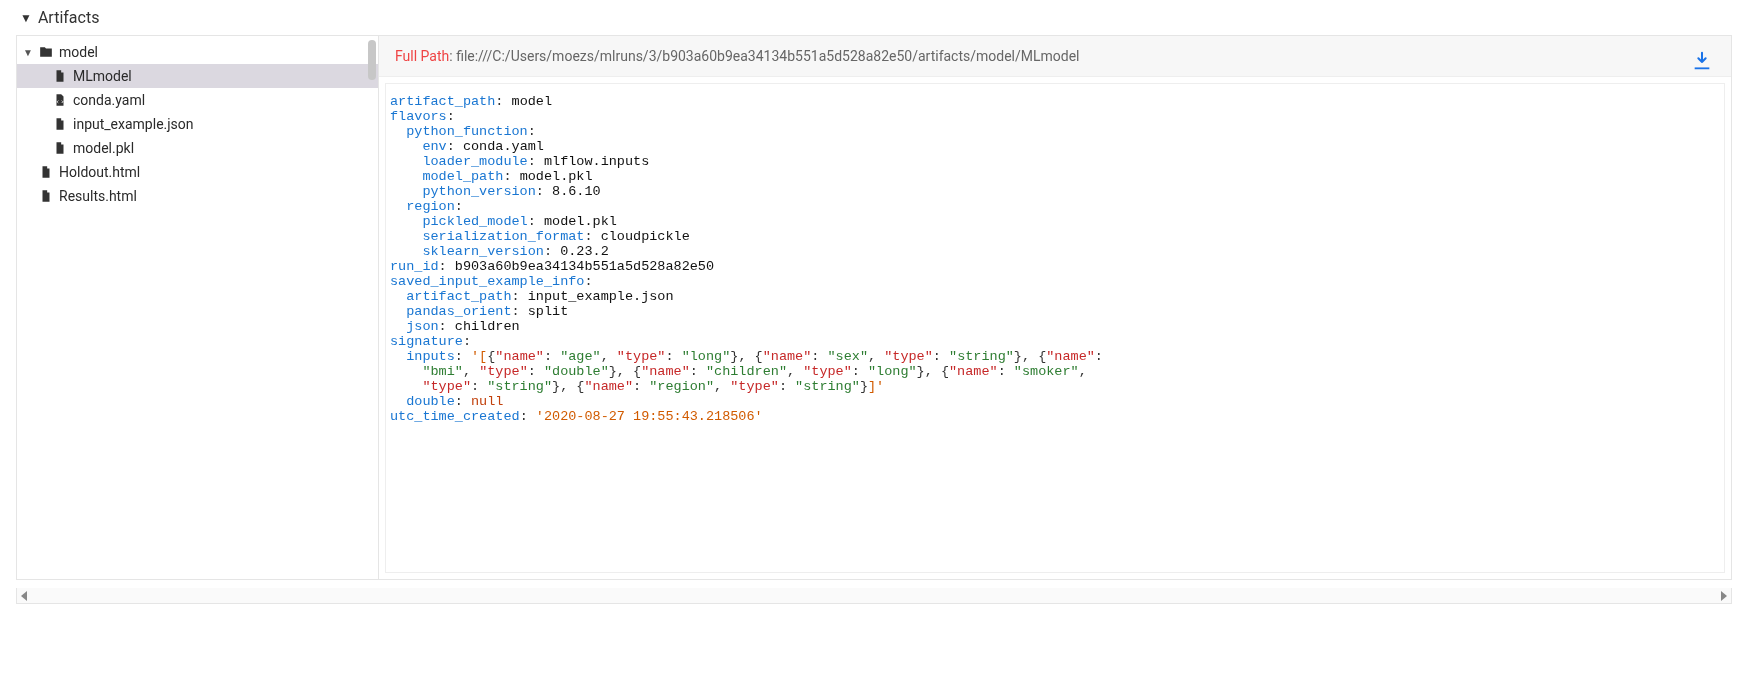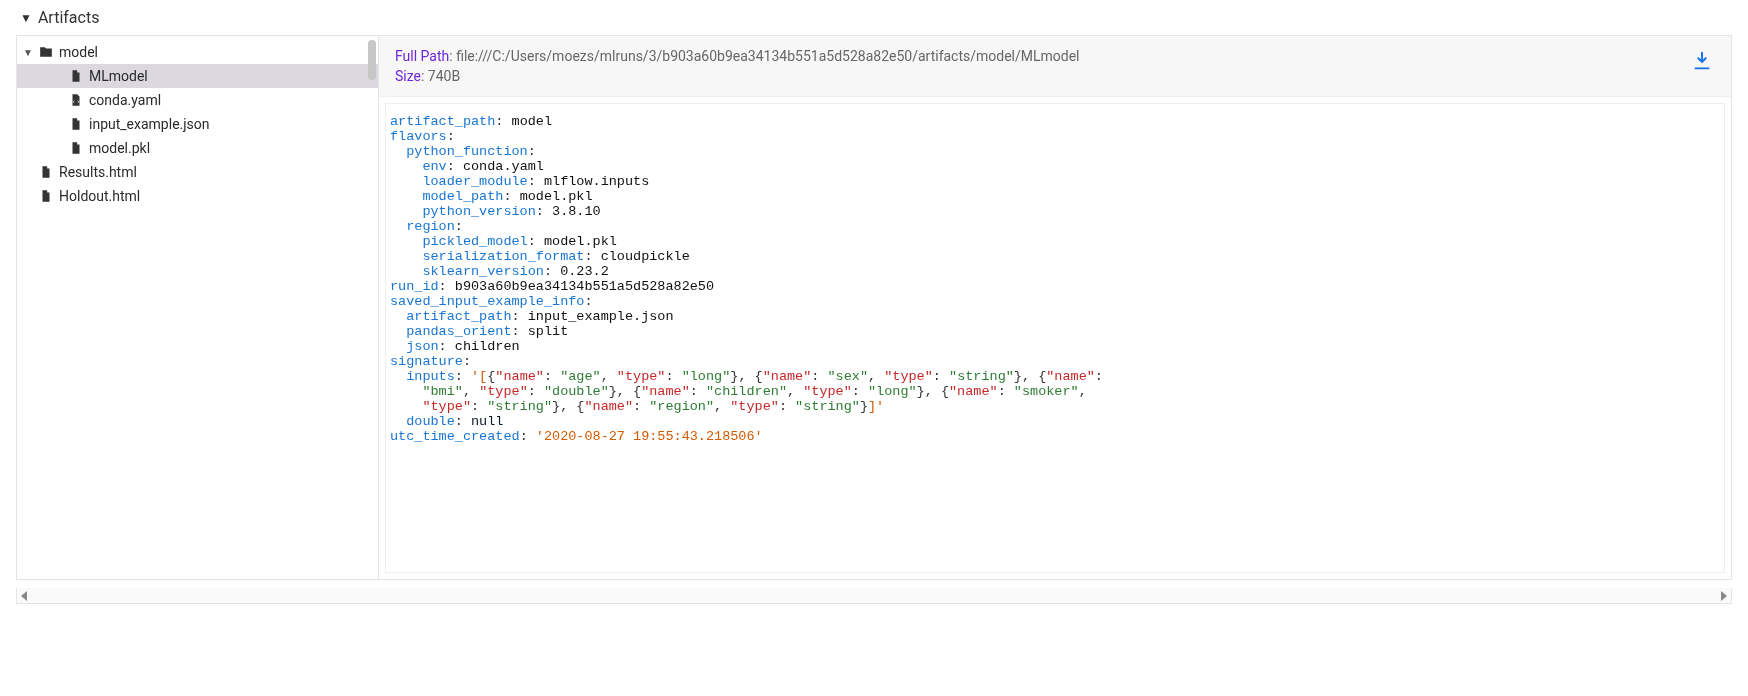--- a/index.html
+++ b/index.html
@@ -50,59 +50,59 @@
   color: #555;
   text-align: center;
 }
 .tree-node .icon {
   width: 14px; height: 14px;
   color: #333;
 }
 .tree-node .icon svg { width: 14px; height: 14px; display: block; }
 .tree-node .label { color: #2a2a2a; }
 .depth-0 { padding-left: 6px; }
-.depth-1 { padding-left: 36px; }
+.depth-1 { padding-left: 20px; }
 .tree-scroll-handle {
   position: absolute; right: 2px; top: 4px; width: 8px; height: 40px;
   background: #c7c7c7; border-radius: 4px;
 }
 .detail-panel {
   flex: 1;
   display: flex;
   flex-direction: column;
   overflow: hidden;
 }
 .detail-header {
   background: #f7f7f7;
   padding: 10px 16px;
   border-bottom: 1px solid #eee;
   position: relative;
 }
 .detail-header .line { color: #666; font-size: 14px; line-height: 20px; }
-.detail-header .line .k { color: #6d28d9; }
+.detail-header .line .k { color: #ef4444; }
 .download-btn {
   position: absolute; right: 18px; top: 14px;
   width: 22px; height: 22px; color: #1a73e8;
   cursor: pointer;
 }
 .download-btn svg { width: 22px; height: 22px; display: block; }
 .code-view {
   flex: 1;
   overflow: auto;
   padding: 10px 0 10px 4px;
   font-family: "SFMono-Regular", Consolas, "Liberation Mono", Menlo, monospace;
   font-size: 13.5px;
   line-height: 15px;
   white-space: pre;
   border: 1px solid #eee;
   margin: 6px;
 }
 .code-view .tok-key { color: #1976d2; }
 .code-view .tok-str { color: #d15b00; }
-.code-view .tok-kw  { color: #0f172a; margin-top: 12px; }
+.code-view .tok-kw  { color: #c2410c; margin-top: 12px; }
 .code-view .tok-val { color: #111; }
 .code-view .tok-q   { color: #2e7d32; }
 .code-view .tok-qk  { color: #c62828; }
 .bottom-scrollbar {
   height: 16px;
   margin: 0 16px;
   border: 1px solid #e5e5e5;
   border-top: none;
   background: #fafafa;
   position: relative;
@@ -177,58 +177,55 @@
       <span class="label">model.pkl</span>
     </div>
 
     <div class="tree-node depth-0">
       <span class="caret"></span>
       <span class="icon">
         <svg viewBox="0 0 24 24" fill="currentColor">
             <path d="M6 2h8l4 4v16H6V2zm8 0v4h4"></path>
           </svg>
       </span>
+      <span class="label">Holdout.html</span>
+    </div>
+    <div class="tree-node depth-0">
+      <span class="caret"></span>
+      <span class="icon">
+        <svg viewBox="0 0 24 24" fill="currentColor">
+            <path d="M6 2h8l4 4v16H6V2zm8 0v4h4"></path>
+          </svg>
+      </span>
       <span class="label">Results.html</span>
-    </div>
-    <div class="tree-node depth-0">
-      <span class="caret"></span>
-      <span class="icon">
-        <svg viewBox="0 0 24 24" fill="currentColor">
-            <path d="M6 2h8l4 4v16H6V2zm8 0v4h4"></path>
-          </svg>
-      </span>
-      <span class="label">Holdout.html</span>
     </div>
 
     <div class="tree-scroll-handle"></div>
   </div>
 
   <div class="detail-panel">
     <div class="detail-header">
       <div class="line">
         <span class="k">Full Path</span>: <span>file:///C:/Users/moezs/mlruns/3/b903a60b9ea34134b551a5d528a82e50/artifacts/model/MLmodel</span>
-      </div>
-      <div class="line">
-        <span class="k">Size</span>: <span>740B</span>
       </div>
       <div class="download-btn">
         <svg viewBox="0 0 24 24" fill="currentColor">
             <path d="M12 3v10m0 0l-4-4m4 4l4-4" stroke="currentColor" stroke-width="2.2" fill="none" stroke-linecap="round" stroke-linejoin="round"></path>
             <path d="M4 19h16v2H4z"></path>
           </svg>
       </div>
     </div>
 
     <div class="code-view" id="code-view"><span class="tok-key">artifact_path</span>: <span class="tok-val">model</span>
 <span class="tok-key">flavors</span>:
   <span class="tok-key">python_function</span>:
     <span class="tok-key">env</span>: <span class="tok-val">conda.yaml</span>
     <span class="tok-key">loader_module</span>: <span class="tok-val">mlflow.inputs</span>
     <span class="tok-key">model_path</span>: <span class="tok-val">model.pkl</span>
-    <span class="tok-key">python_version</span>: <span class="tok-val">3.8.10</span>
+    <span class="tok-key">python_version</span>: <span class="tok-val">8.6.10</span>
   <span class="tok-key">region</span>:
     <span class="tok-key">pickled_model</span>: <span class="tok-val">model.pkl</span>
     <span class="tok-key">serialization_format</span>: <span class="tok-val">cloudpickle</span>
     <span class="tok-key">sklearn_version</span>: <span class="tok-val">0.23.2</span>
 <span class="tok-key">run_id</span>: <span class="tok-val">b903a60b9ea34134b551a5d528a82e50</span>
 <span class="tok-key">saved_input_example_info</span>:
   <span class="tok-key">artifact_path</span>: <span class="tok-val">input_example.json</span>
   <span class="tok-key">pandas_orient</span>: <span class="tok-val">split</span>
   <span class="tok-key">json</span>: <span class="tok-val">children</span>
 <span class="tok-key">signature</span>:

